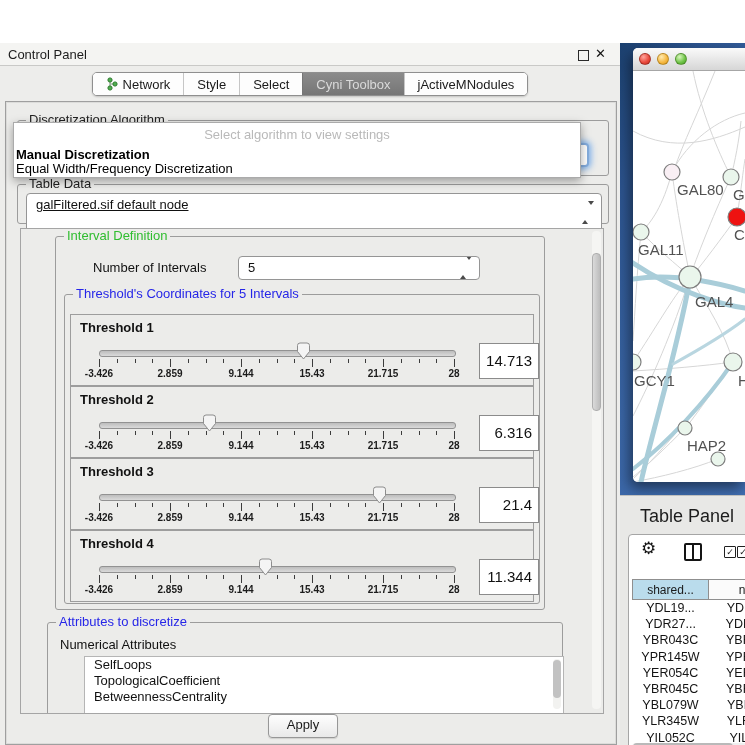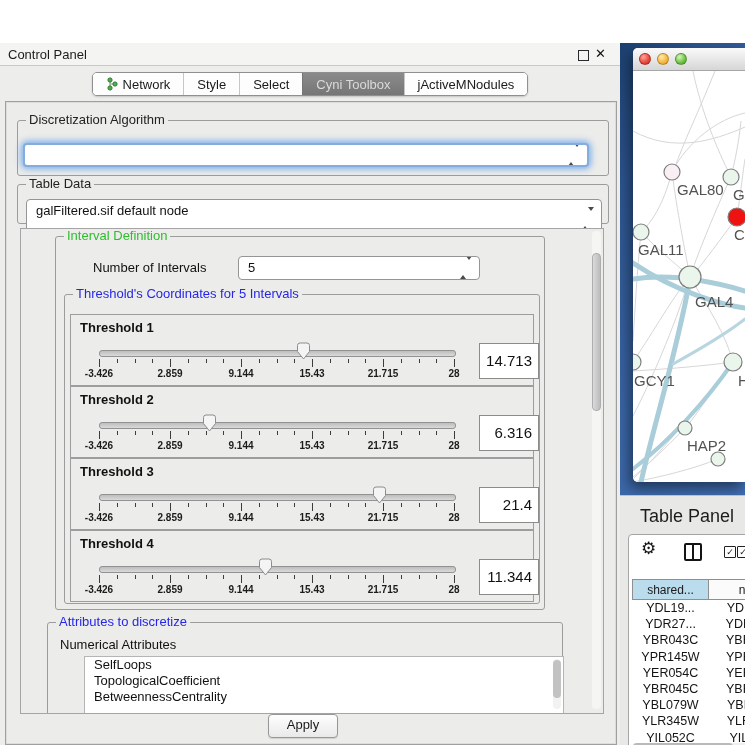--- a/index.html
+++ b/index.html
@@ -159,21 +159,21 @@
 
     <div class="group" style="left:11px;top:18px;width:592px;height:56px;">
       <span class="legend">Discretization Algorithm</span>
     </div>
     <div class="combo focused" style="left:17px;top:41px;width:566px;height:24px;z-index:2;">
       <span class="spin"><span class="up"></span><span class="down"></span></span>
     </div>
 
     <div class="group" style="left:11px;top:82px;width:592px;height:40px;">
       <span class="legend">Table Data</span>
-      <div class="combo" style="left:8px;top:14px;width:576px;height:40px;">
+      <div class="combo" style="left:8px;top:8px;width:576px;height:40px;text-decoration:underline;">
         <span>galFiltered.sif default node</span>
         <span class="spin"><span class="up"></span><span class="down"></span></span>
       </div>
     </div>
 
     <div class="viewport">
 
       <div class="group" style="left:34px;top:7px;width:490px;height:374px;">
         <span class="legend green">Interval Definition</span>
 
@@ -369,20 +369,25 @@
         </div>
       </div>
 
       <div class="vscroll">
         <div class="vthumb"></div>
       </div>
     </div>
 
     <div class="button" style="left:262px;top:612px;width:68px;height:22px;">Apply</div>
 
+    <div class="popup" style="left:7px;top:20px;">
+      <div class="popup-hint">Select algorithm to view settings</div>
+      <div class="popup-item b">Manual Discretization</div>
+      <div class="popup-item n">Equal Width/Frequency Discretization</div>
+    </div>
   </div>
 
   <div class="tab-row bottom">
     <div class="seg-tabs">
       <div class="seg-tab">
         <span>Impute Data</span>
       </div>
       <div class="seg-tab">
         <span>Infer Network</span>
       </div>

